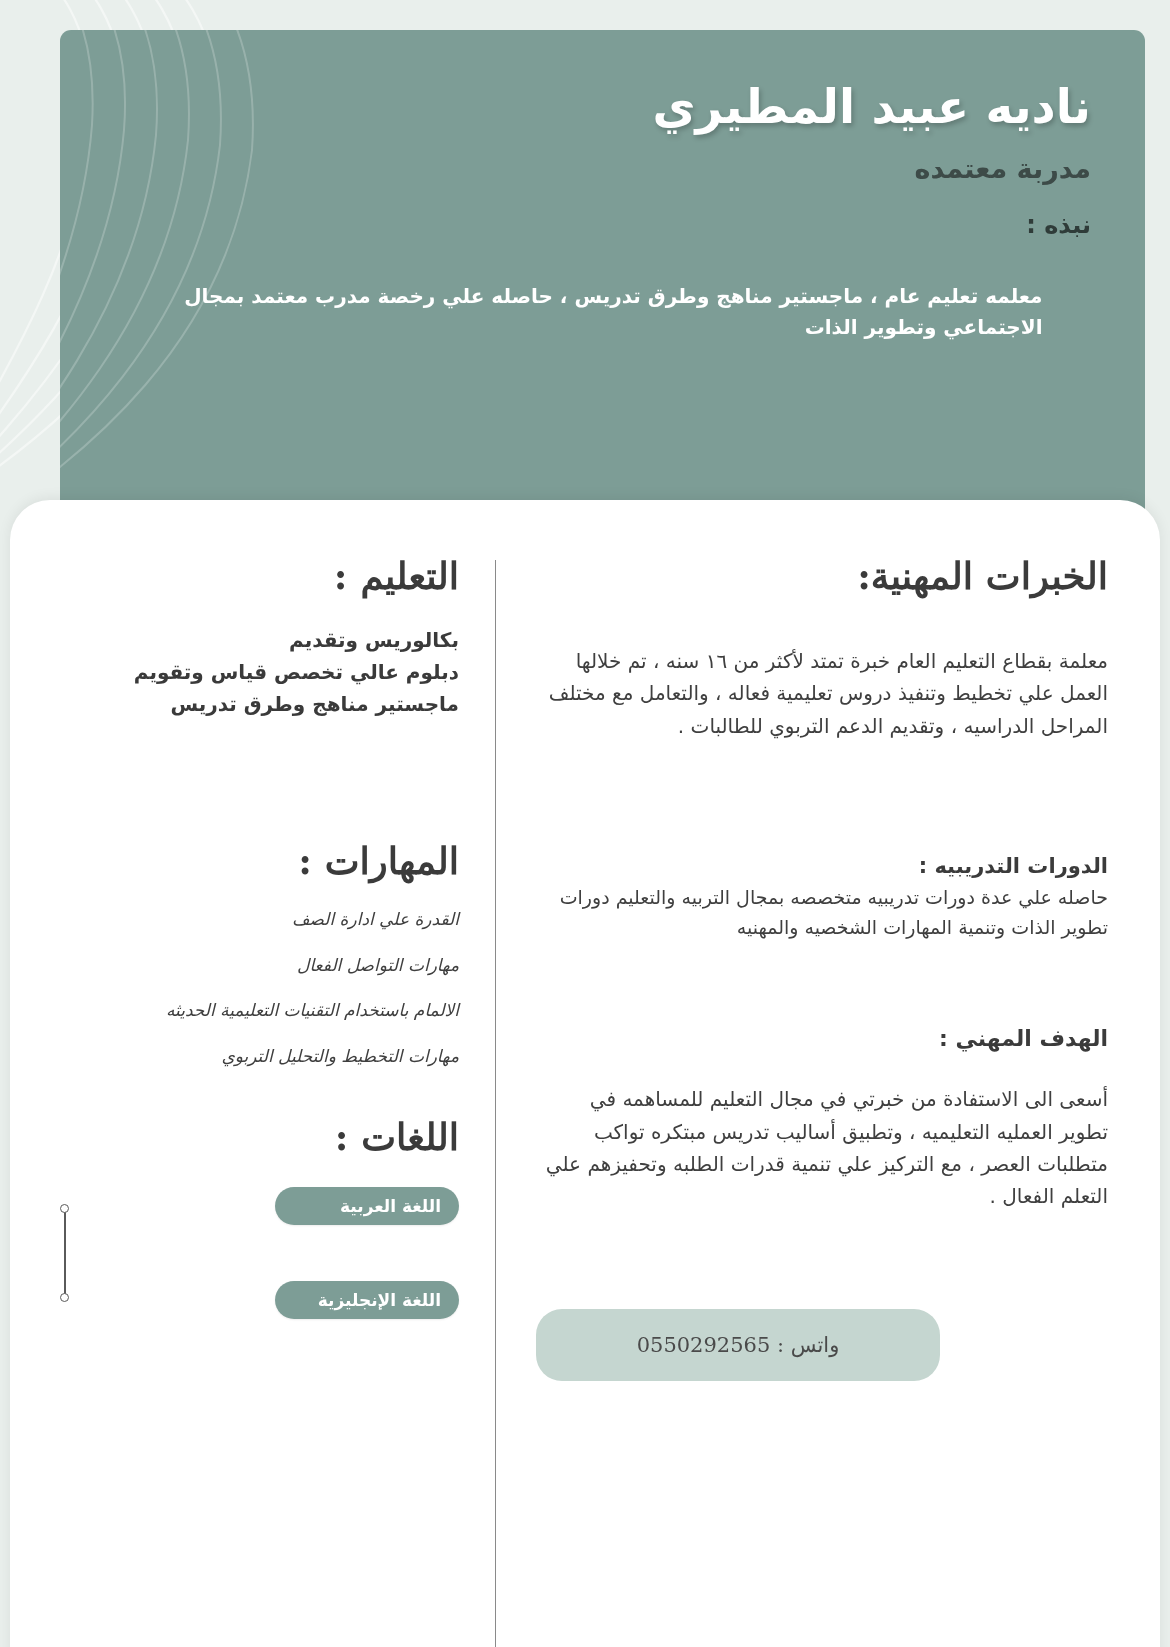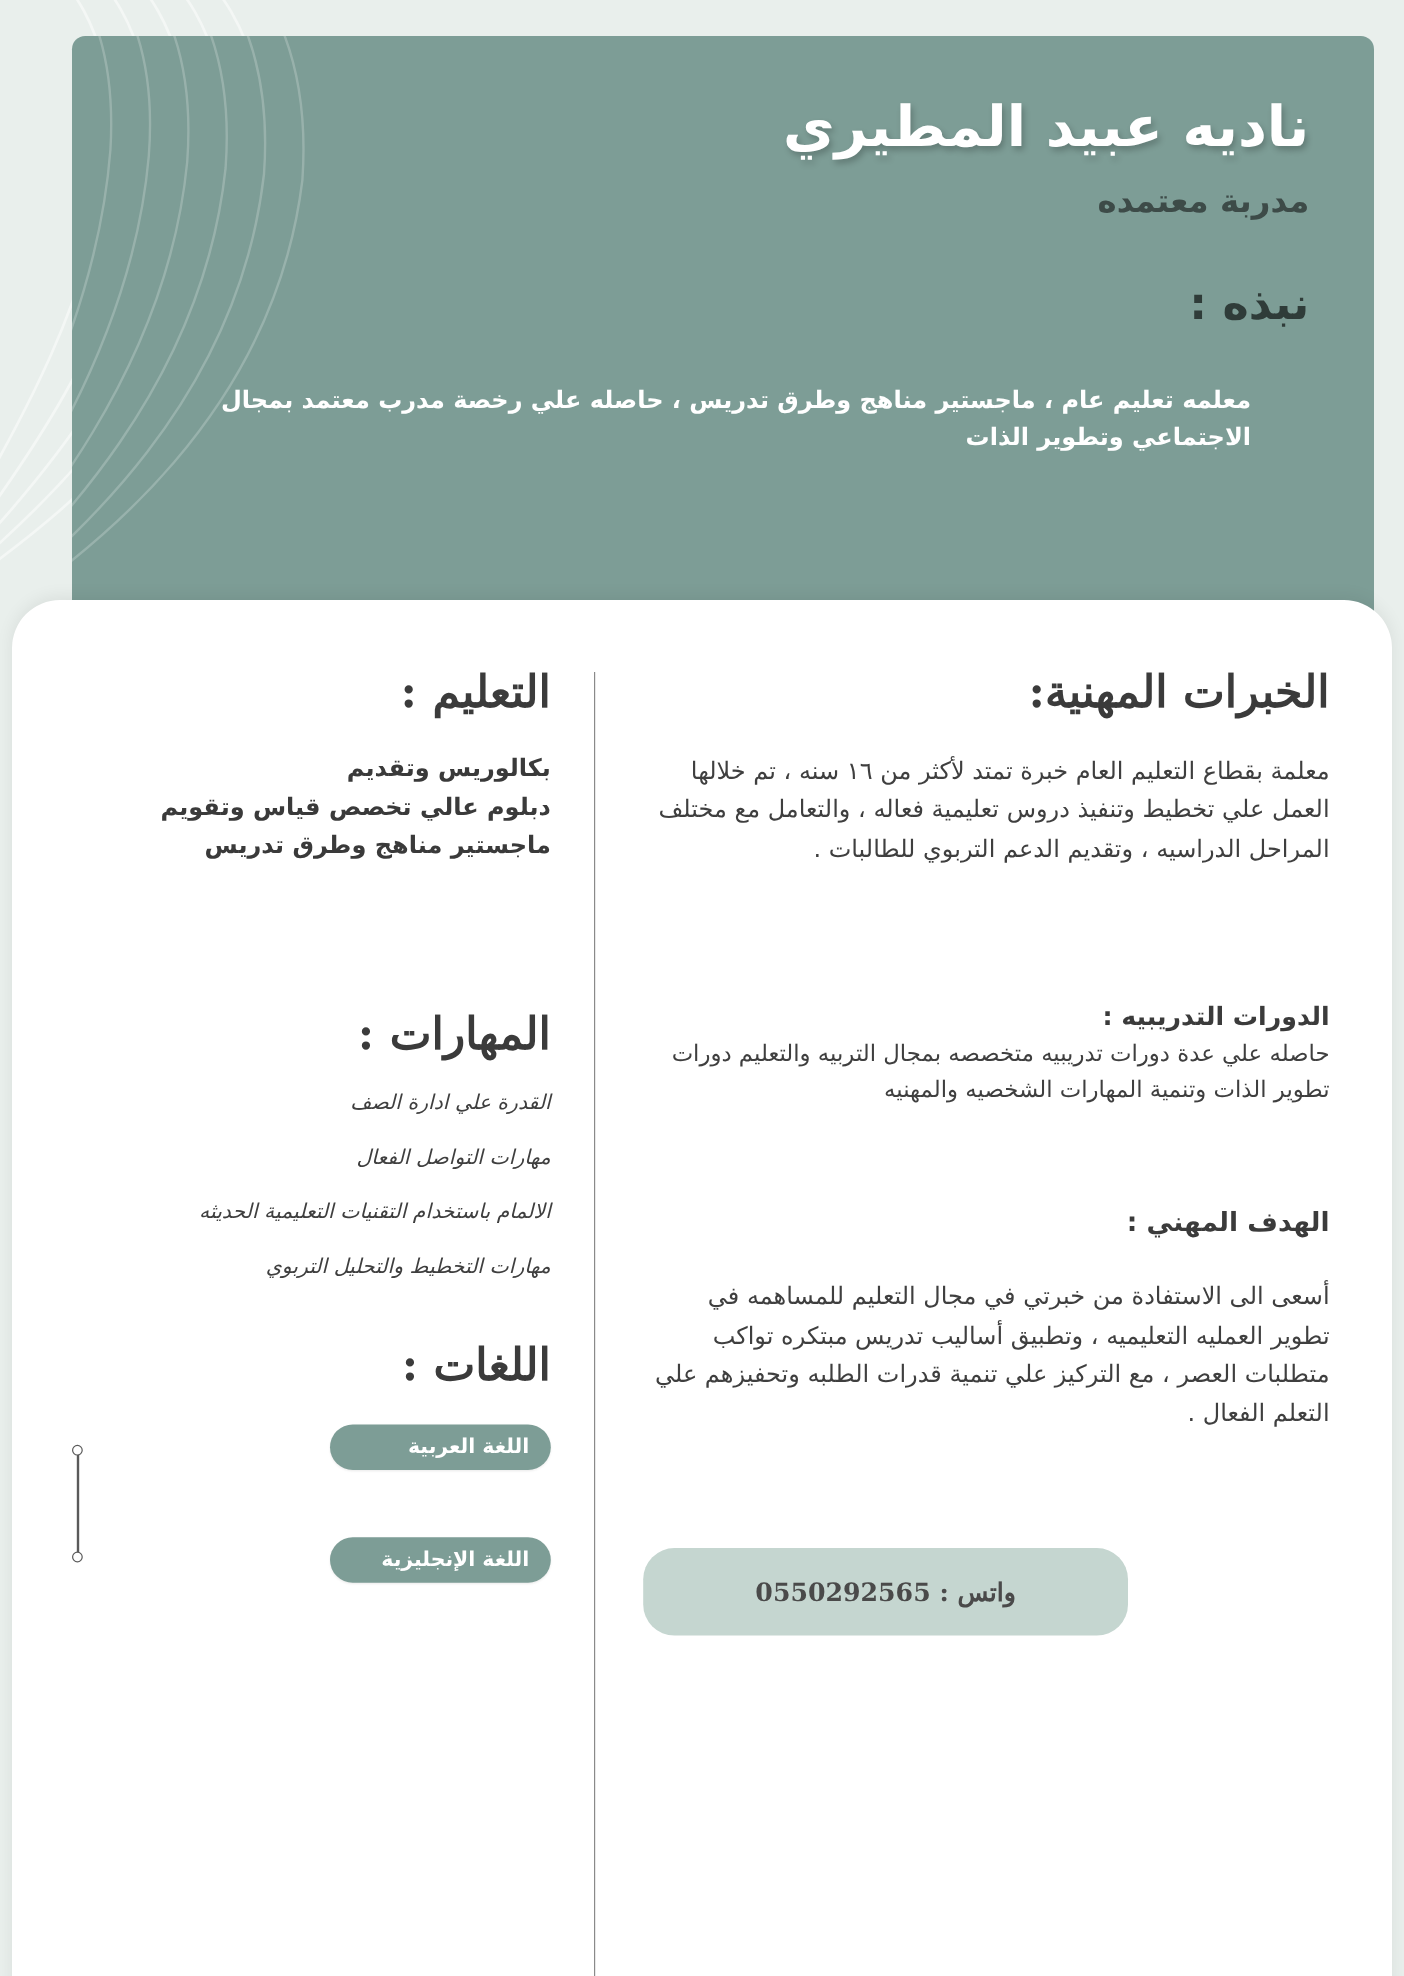--- a/index.html
+++ b/index.html
@@ -81,22 +81,22 @@
 
   .job-title {
     margin-top: 14px;
     font-size: 27px;
     font-weight: 700;
     color: #3d4b48;
     line-height: 1.3;
   }
 
   .about-label {
-    margin-top: 44px;
-    font-size: 37px;
+    margin-top: 24px;
+    font-size: 24px;
     font-weight: 700;
     color: #2f3c39;
     line-height: 1.3;
   }
 
   .about-text {
     margin-top: 40px;
     font-size: 20px;
     font-weight: 700;
     color: #ffffff;
@@ -262,21 +262,20 @@
   .contact-block { margin-top: 96px; }
   .contact-box {
     margin-top: 30px;
     background: #c5d6d0;
     border-radius: 26px;
     padding: 24px 30px;
     width: 404px;
     margin-right: auto;
     margin-left: 0;
     text-align: center;
-    font-weight: bold;
   }
   .contact-line {
     font-family: "DejaVu Serif", "Liberation Serif", serif;
     font-size: 21px;
     color: #4a4a4a;
     direction: rtl;
   }
 </style>
 </head>
 <body>
@@ -312,21 +311,21 @@
       <p class="about-text">معلمه تعليم عام ، ماجستير مناهج وطرق تدريس ، حاصله علي رخصة مدرب معتمد بمجال الاجتماعي وتطوير الذات</p>
     </div>
   </div>
 
   <div class="card">
     <div class="card-grid">
 
       <div class="col-main">
 
         <h2 class="sec-title">الخبرات المهنية:</h2>
-        <p class="body-text" style="margin-top:26px;">معلمة بقطاع التعليم العام خبرة تمتد لأكثر من ١٦ سنه ، تم خلالها العمل علي تخطيط وتنفيذ دروس  تعليمية فعاله ، والتعامل مع مختلف المراحل الدراسيه ، وتقديم الدعم التربوي للطالبات .</p>
+        <p class="body-text" style="margin-top:45px;">معلمة بقطاع التعليم العام خبرة تمتد لأكثر من ١٦ سنه ، تم خلالها العمل علي تخطيط وتنفيذ دروس  تعليمية فعاله ، والتعامل مع مختلف المراحل الدراسيه ، وتقديم الدعم التربوي للطالبات .</p>
 
         <h3 class="sec-title-sm" style="margin-top:110px;">الدورات التدريبيه :</h3>
         <p class="body-text-sm">حاصله علي عدة دورات تدريبيه متخصصه بمجال التربيه والتعليم دورات تطوير الذات وتنمية المهارات الشخصيه والمهنيه</p>
 
         <h3 class="sec-title-sm" style="margin-top:82px;font-size:22px;">الهدف المهني :</h3>
         <p class="body-text" style="margin-top:28px;">أسعى الى الاستفادة من خبرتي في مجال التعليم للمساهمه في تطوير العمليه التعليميه ، وتطبيق أساليب تدريس مبتكره تواكب متطلبات العصر ، مع التركيز علي تنمية قدرات الطلبه وتحفيزهم علي التعلم الفعال .</p>
 
         <div class="contact-block">
           <div class="contact-box">
             <div class="contact-line">واتس : 0550292565</div>

